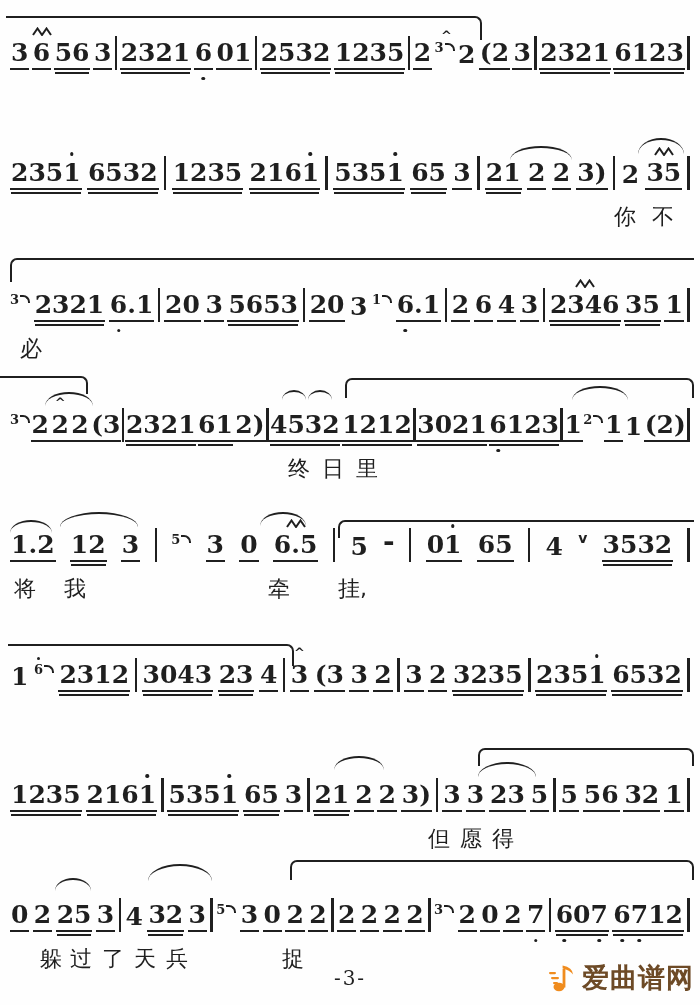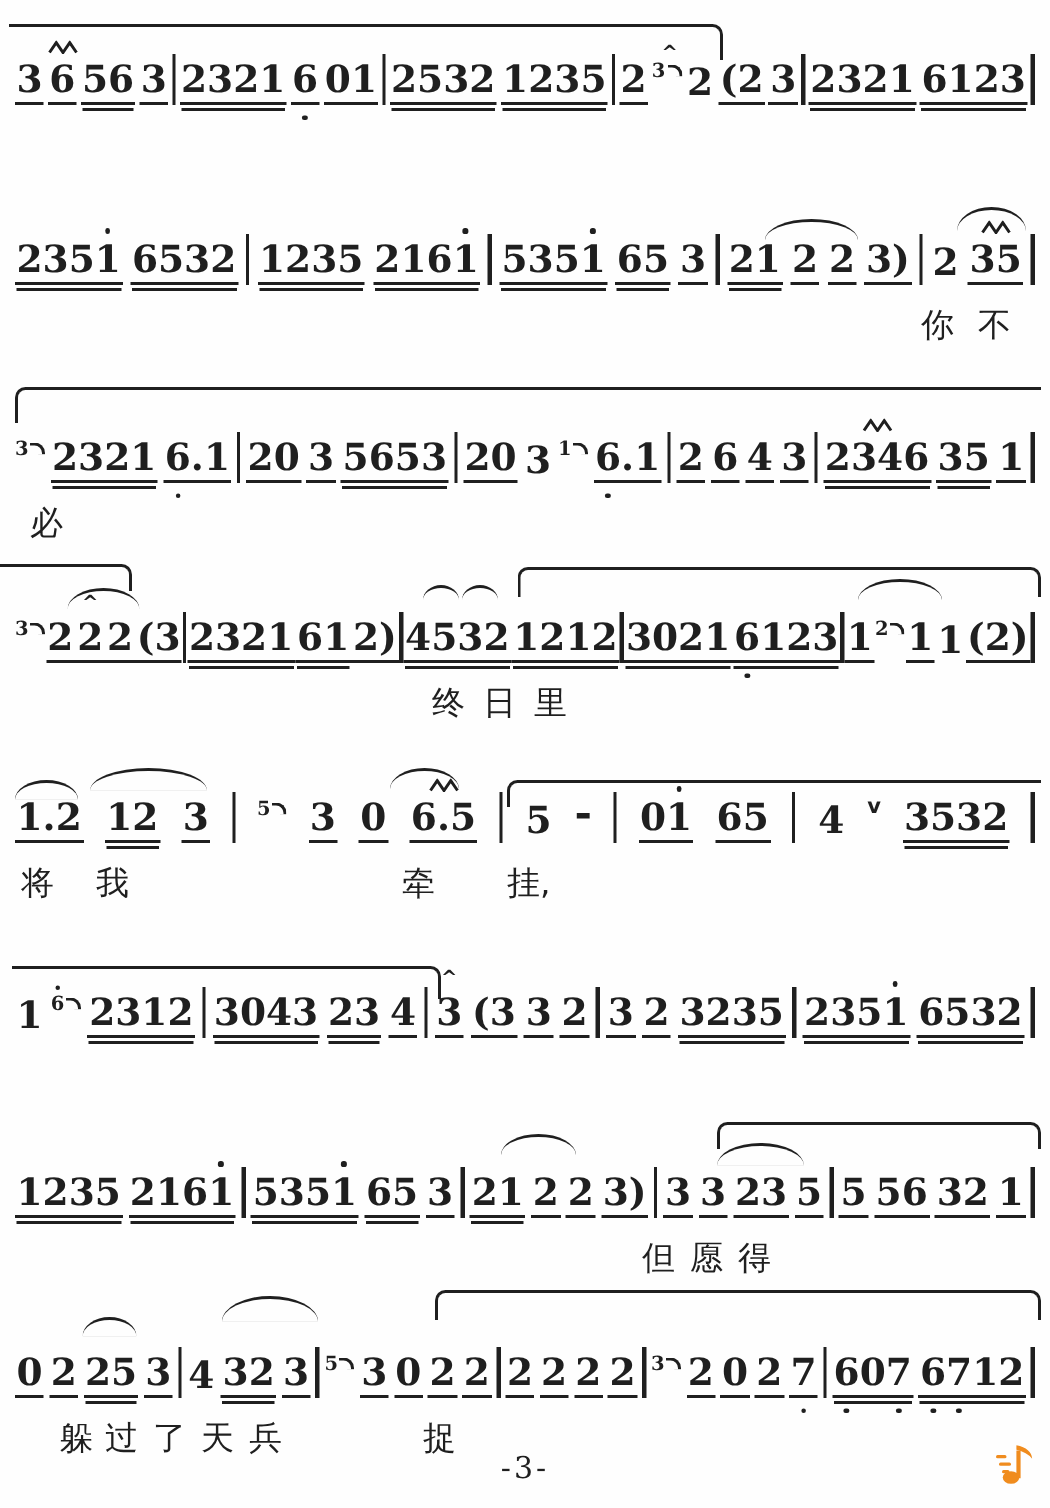--- a/index.html
+++ b/index.html
@@ -335,14 +335,15 @@
         <g fill="#f08c1e">
           <ellipse cx="10" cy="25" rx="5.5" ry="4.2"></ellipse>
           <rect x="13.6" y="7" width="2.8" height="18.5"></rect>
           <path d="M13.6 6.5 q7 1.5 10.5 6 q-0.5 -7 -10.5 -9 z"></path>
           <rect x="0" y="10" width="7" height="2.2" rx="1.1"></rect>
           <rect x="2" y="15" width="8" height="2.2" rx="1.1"></rect>
           <rect x="4" y="20" width="5" height="2.2" rx="1.1"></rect>
         </g>
       </svg>
     </span>
+    <span class="wm-text">爱曲谱网</span>
   </div>
 </div>
 
 </body></html>

